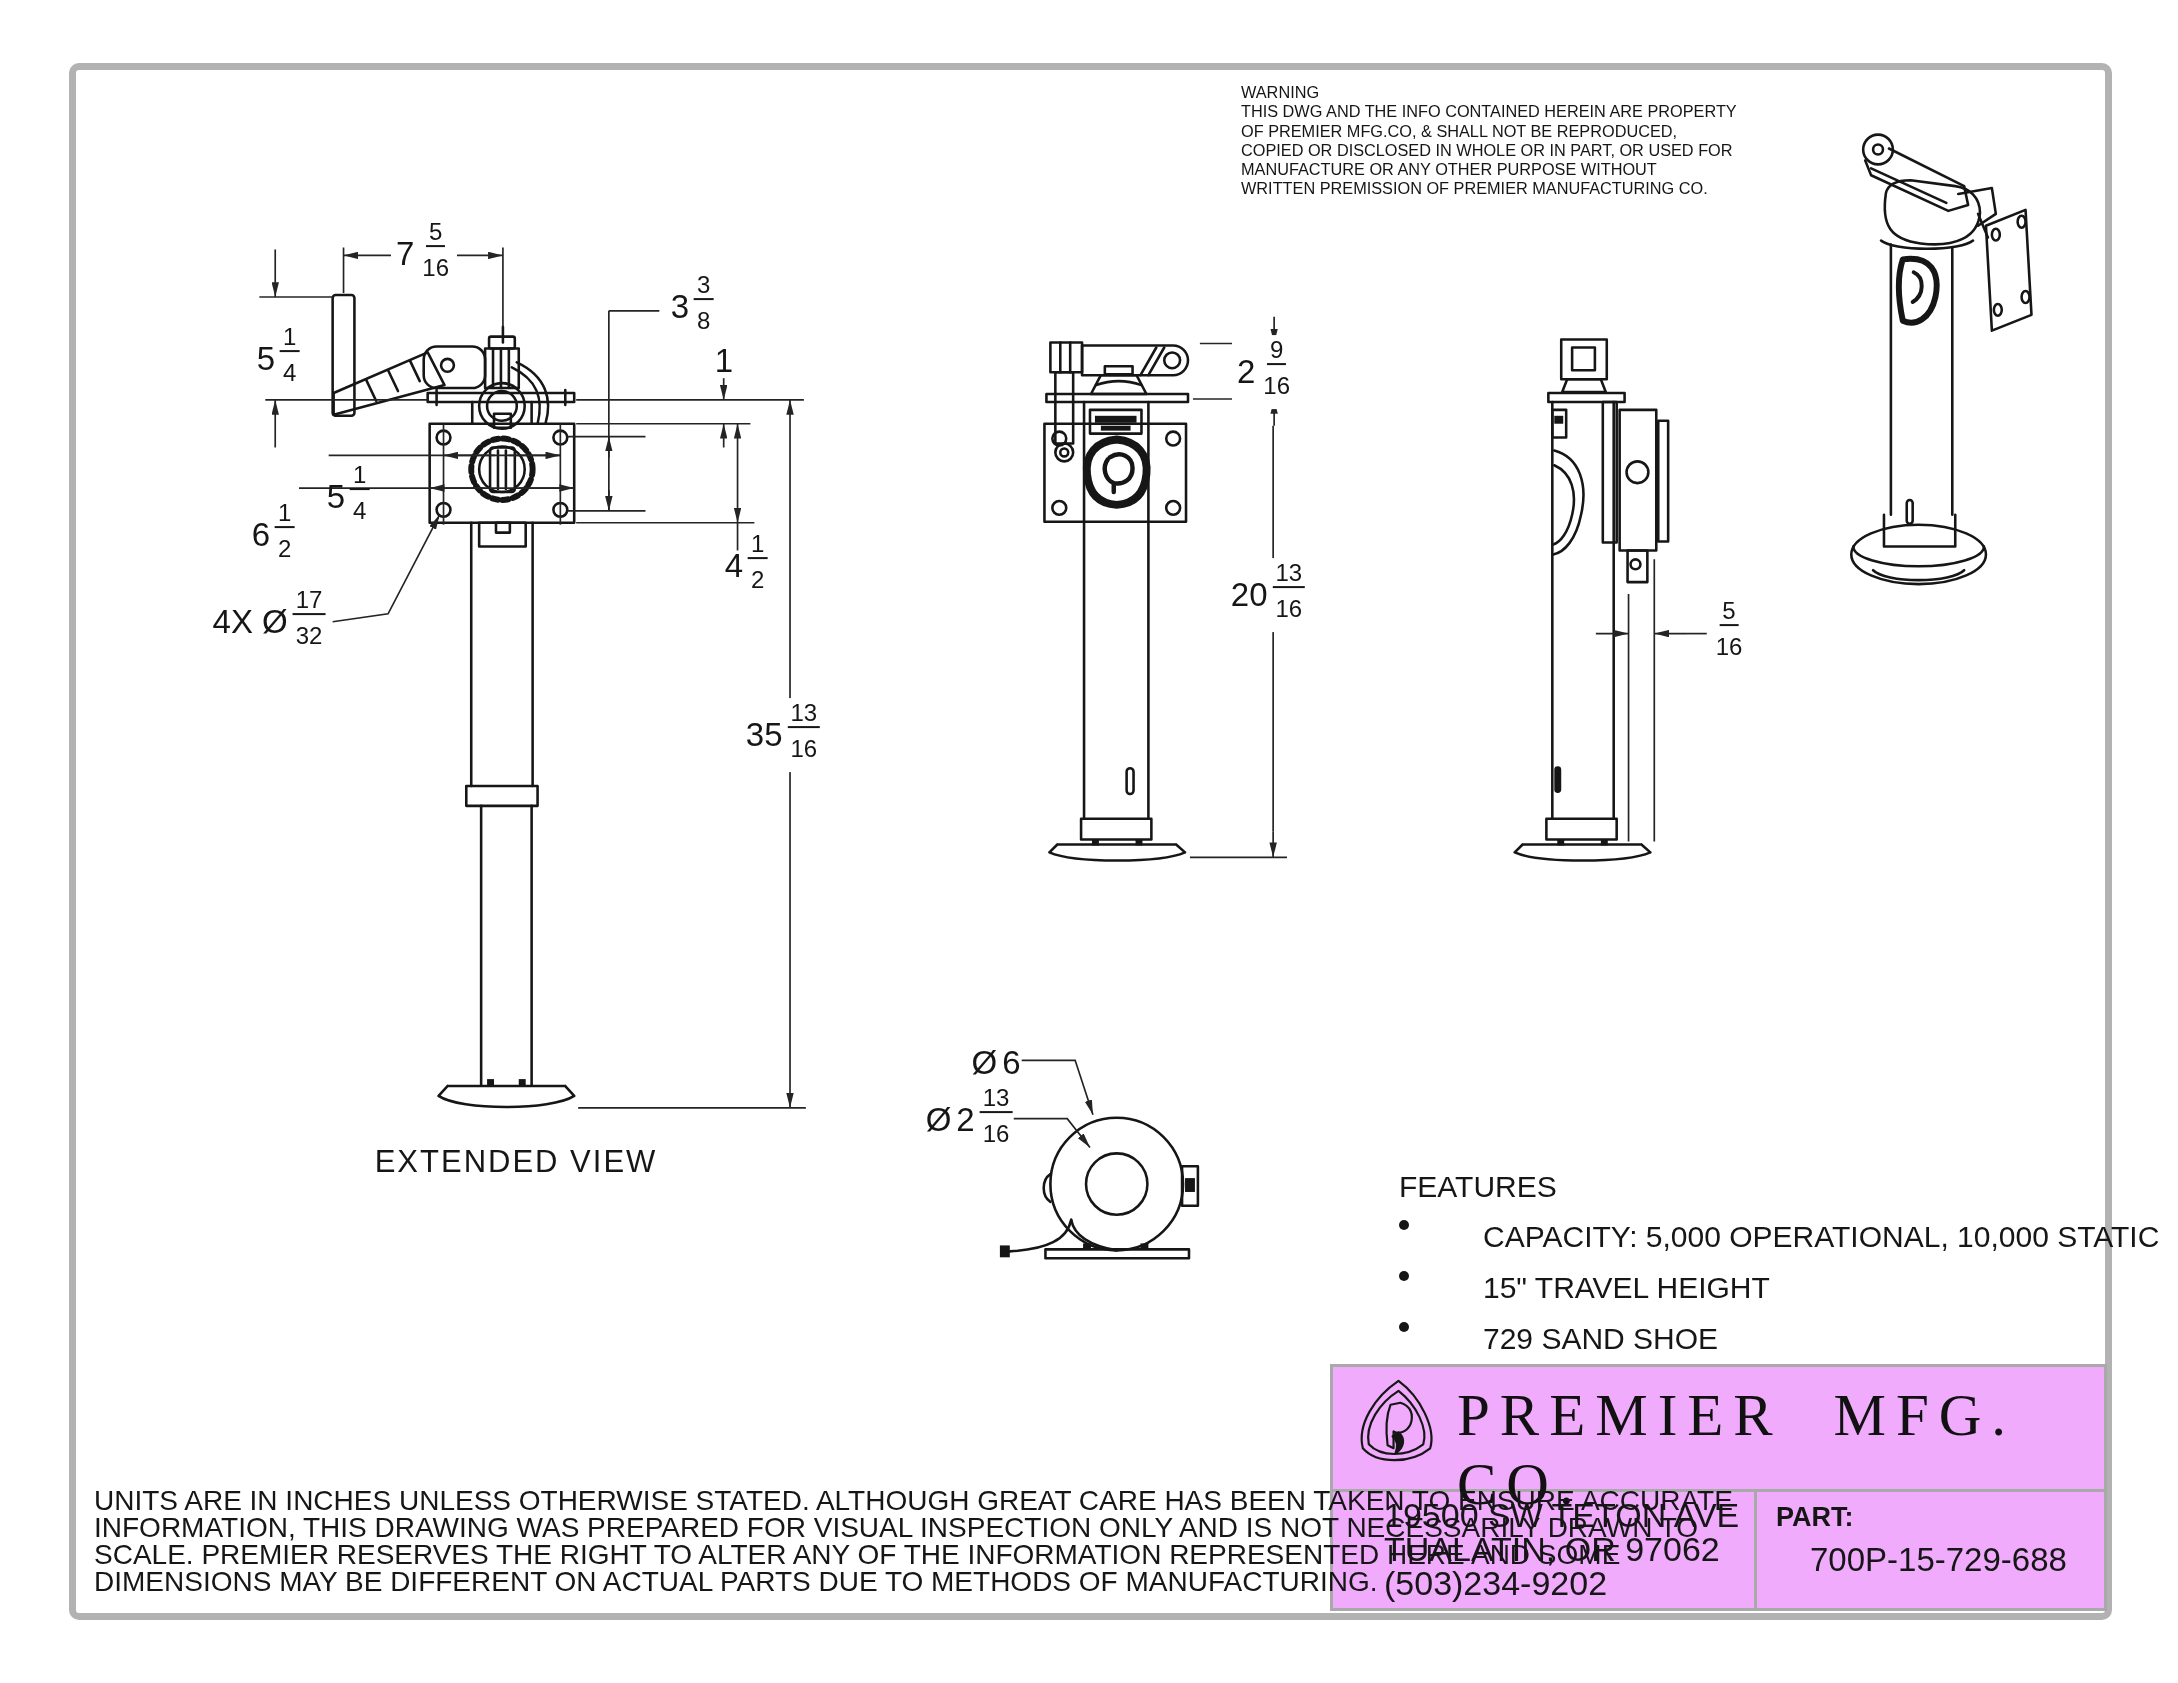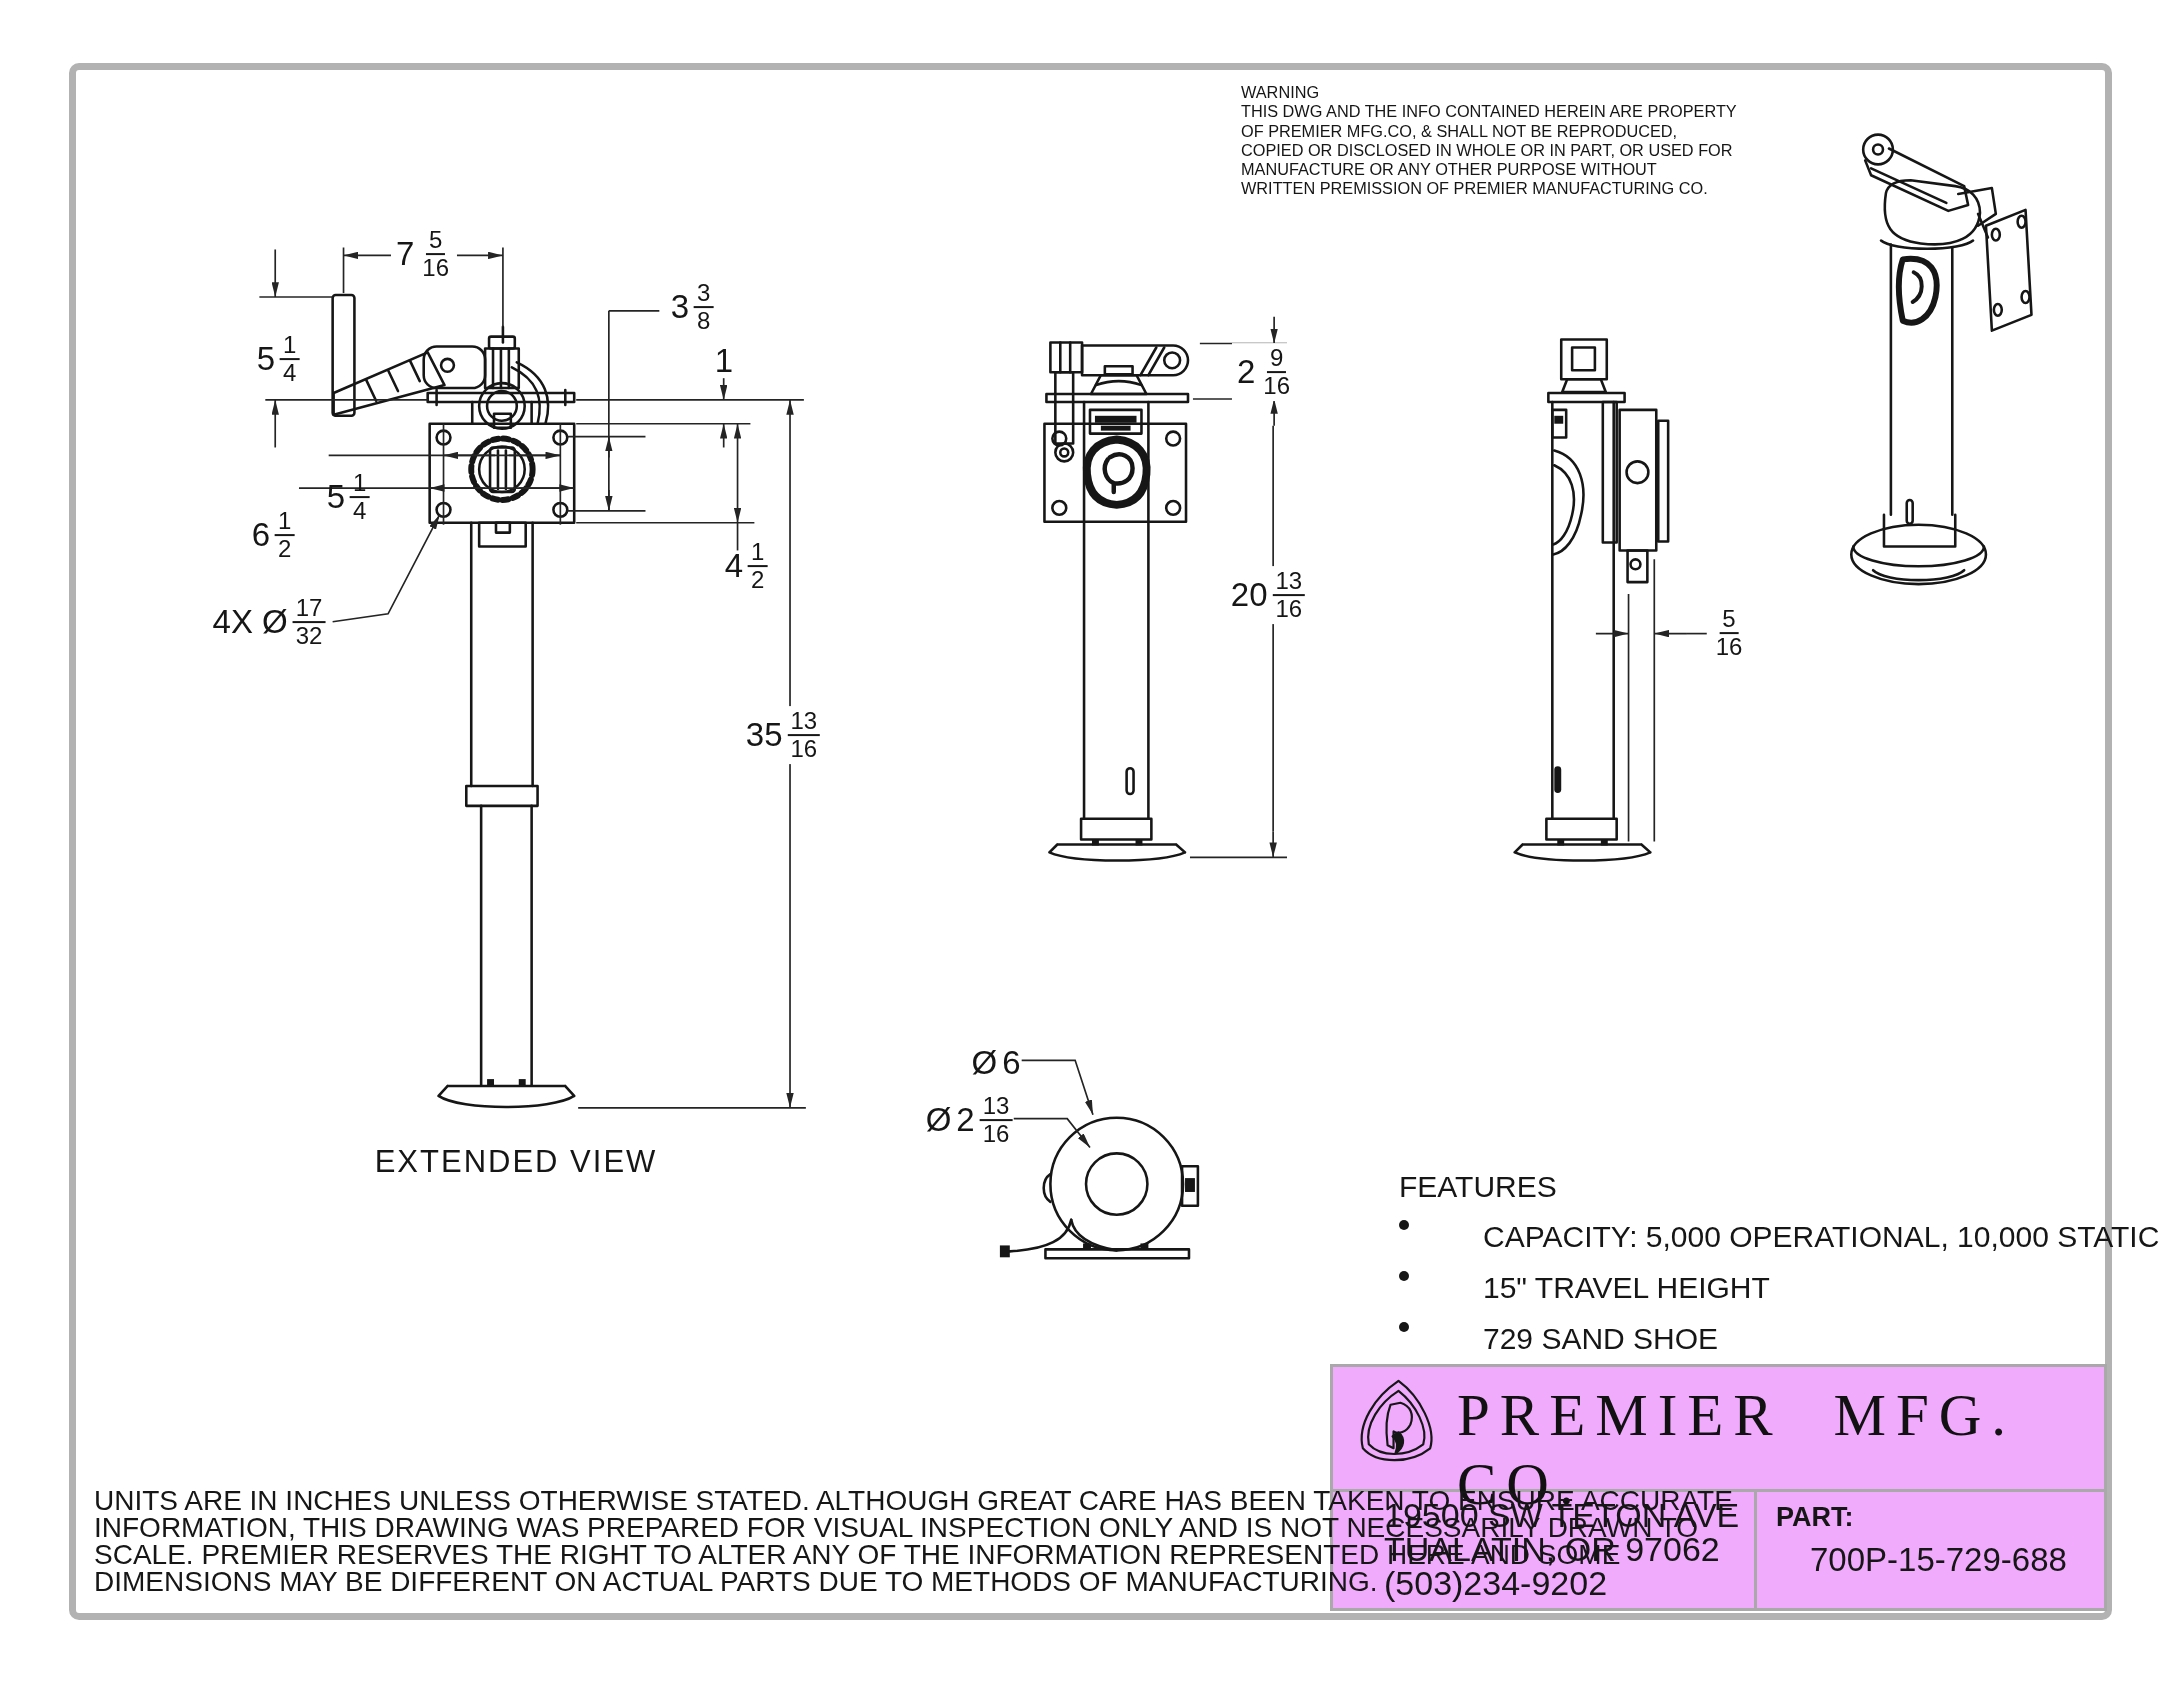--- a/index.html
+++ b/index.html
@@ -9,21 +9,21 @@
          border:7px solid #b2b2b2;border-radius:10px;background:#fff;}
   svg{position:absolute;left:0;top:0;}
   .o{stroke:#161616;stroke-width:2.6;fill:none;stroke-linejoin:round;stroke-linecap:round;}
   .d{stroke:#242424;stroke-width:1.7;fill:none;}
   .fill{fill:#161616;stroke:none;}
   
   .dim{position:absolute;transform:translate(-50%,-50%);display:flex;align-items:center;gap:5px;
        font-size:33px;line-height:1;color:#161616;white-space:nowrap;}
   .dim .frac{display:flex;flex-direction:column;align-items:center;font-size:24px;line-height:1.08;}
   .dim .frac .n{border-bottom:2px solid #161616;padding:0 3px;}
-  .dim .frac .d2{padding:0 3px;}
+  .dim .frac .d2{padding:8px 3px;}
   .onln{background:#fff;padding:2px 5px;}
   
   .warning{position:absolute;left:1241px;top:83px;width:594px;
            font-size:16.3px;line-height:19.3px;}
   .warning .wtitle{font-size:16.3px;}
   .caption{position:absolute;left:516px;top:1144px;transform:translateX(-50%);
            font-size:31px;letter-spacing:2px;}
   .features{position:absolute;left:1399px;top:1170px;}
   .features .ftitle{font-size:30px;margin-bottom:16px;}
   .features .frow{display:flex;align-items:flex-start;height:51px;font-size:30px;}

